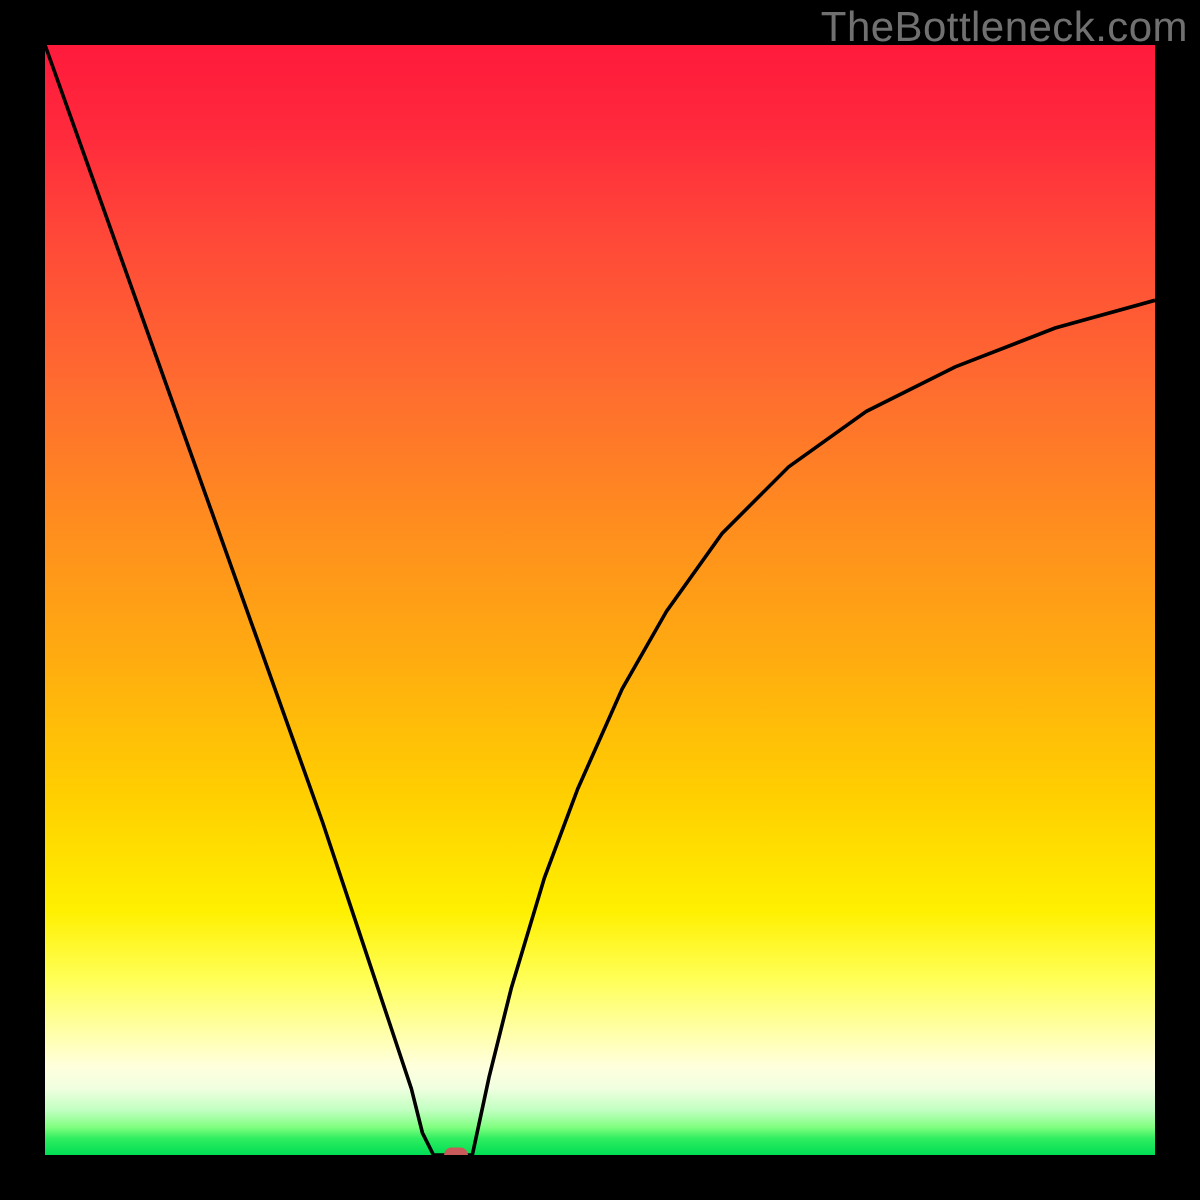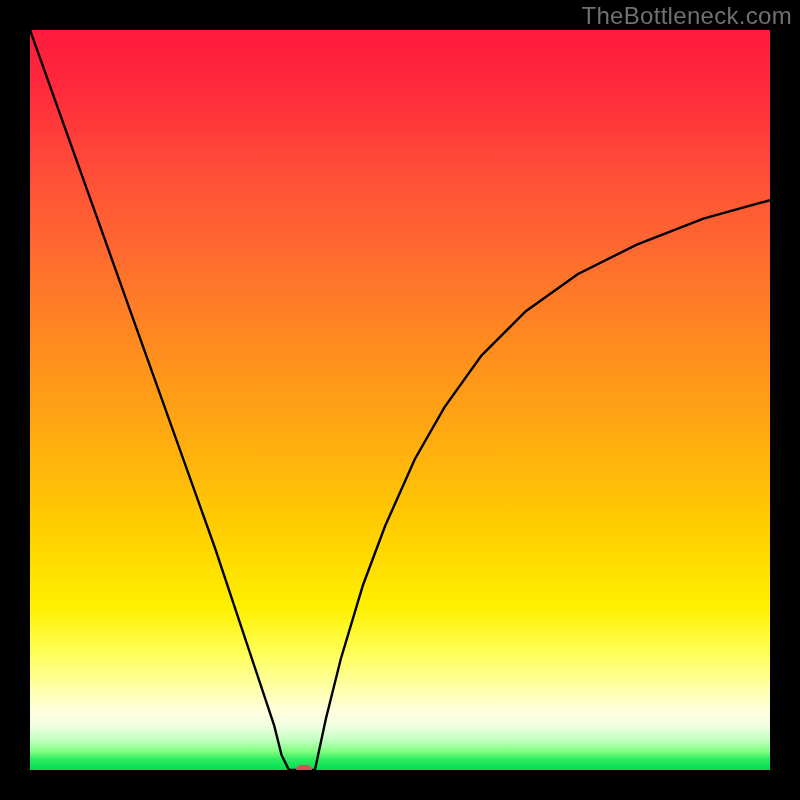--- a/index.html
+++ b/index.html
@@ -47,21 +47,21 @@
       #80ff80 97.5%,
       #30ee60 98.5%,
       #00dd55 100%
     );
   }
   .watermark {
     position: absolute;
     top: 2px;
     right: 8px;
     color: #707070;
-    font-size: 24px;
+    font-size: 28px;
     font-weight: 500;
     letter-spacing: 0.3px;
     user-select: none;
   }
   svg.curve {
     position: absolute;
     top: 0; left: 0;
     width: 740px;
     height: 740px;
   }

